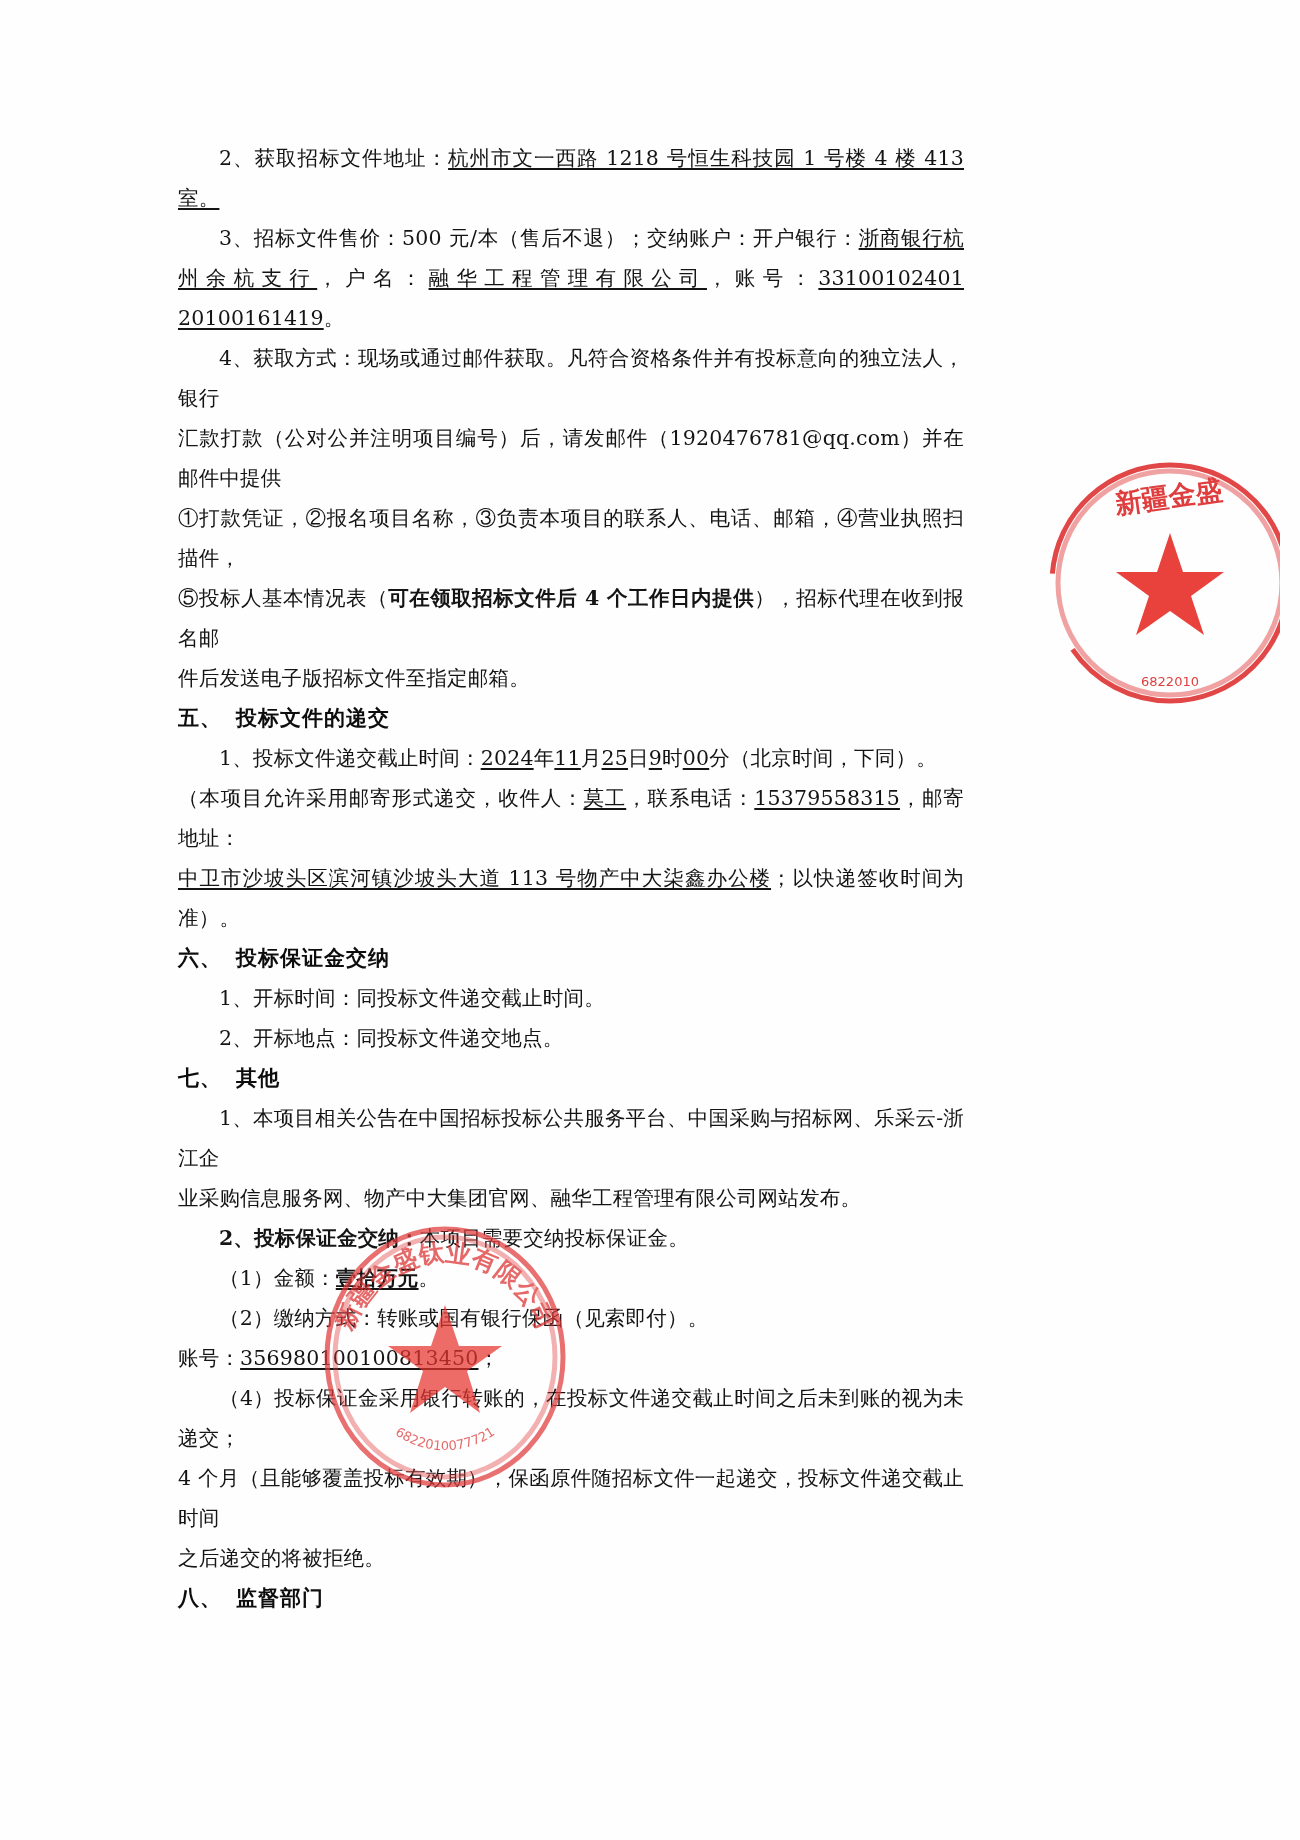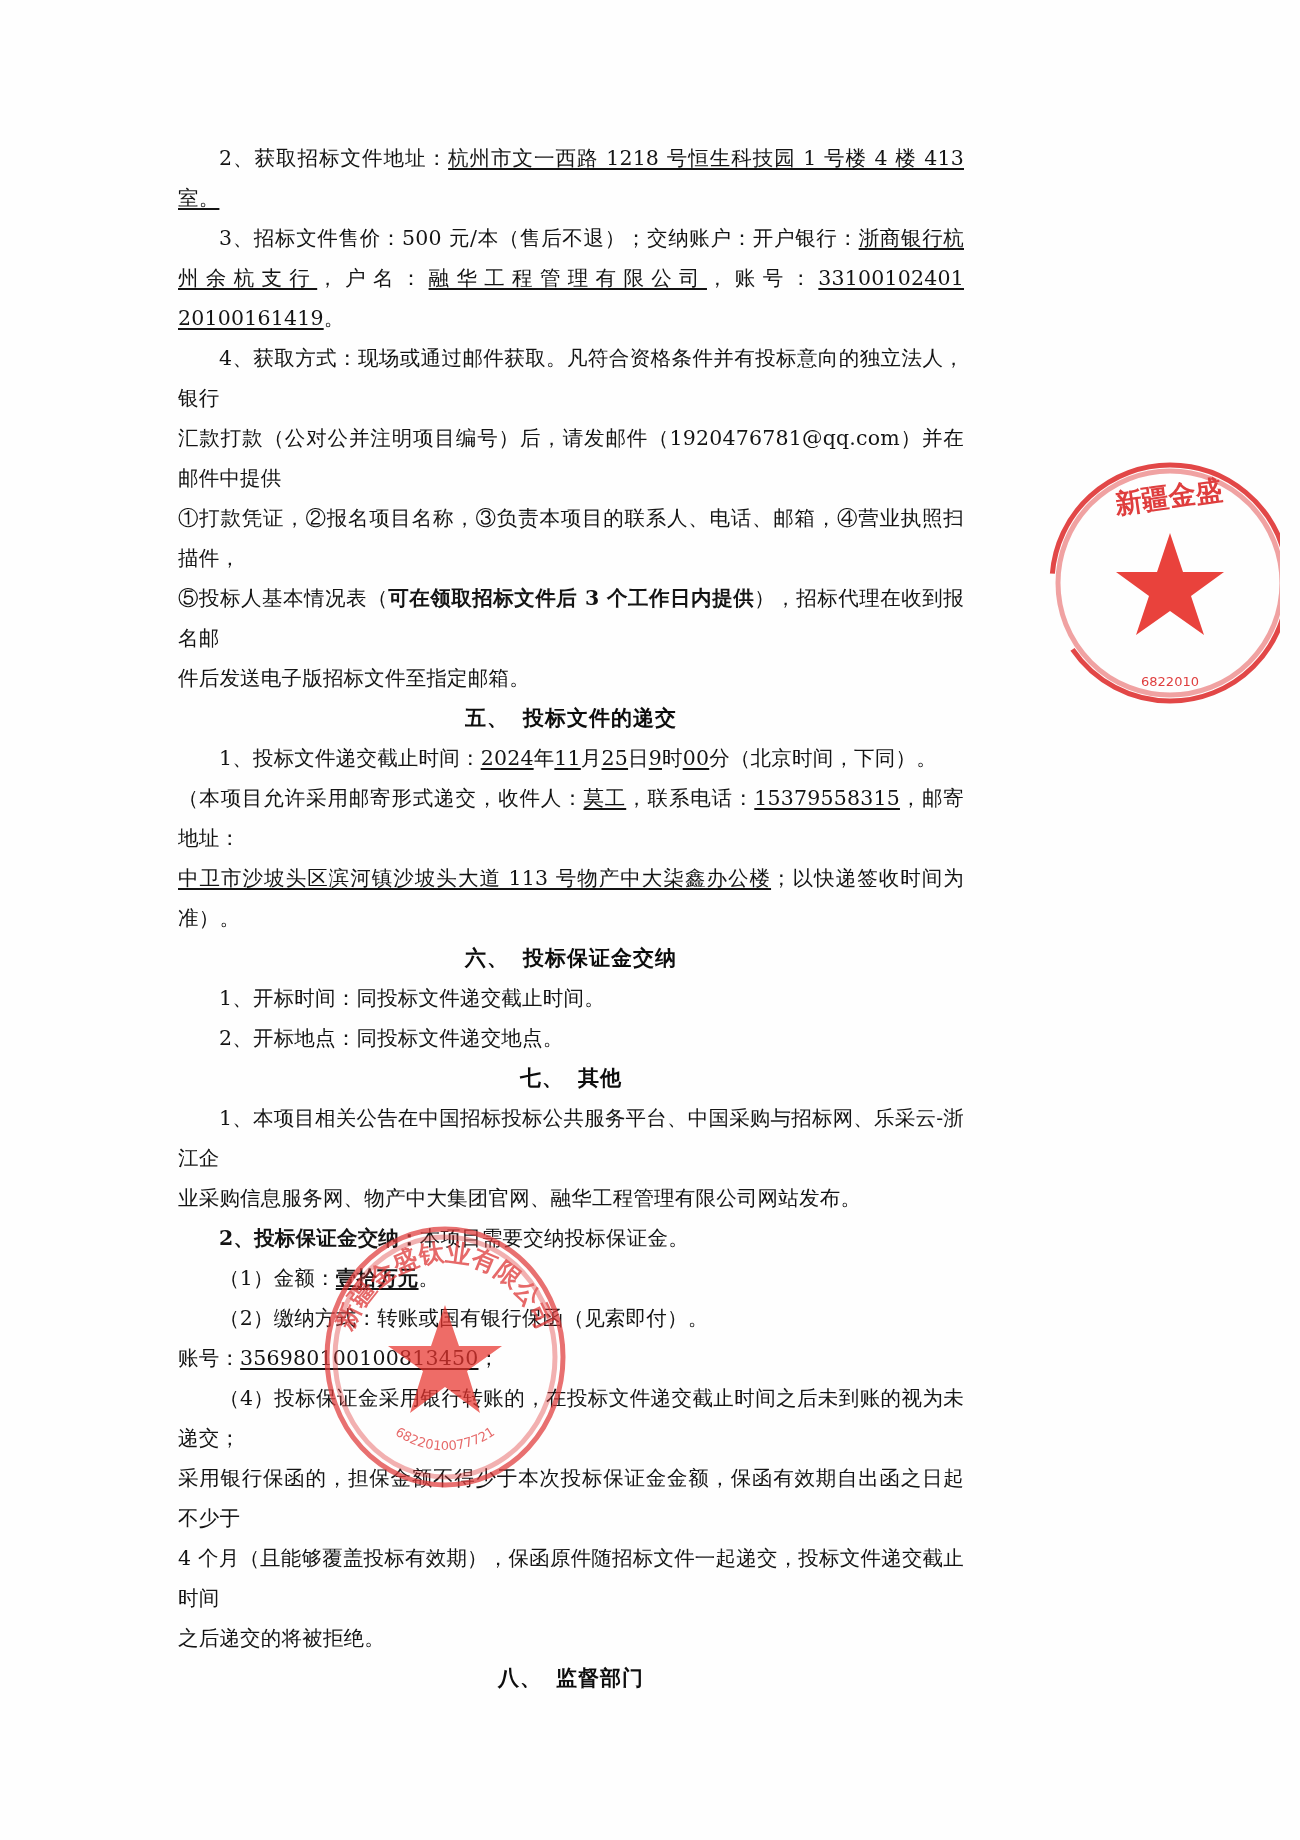--- a/index.html
+++ b/index.html
@@ -40,21 +40,20 @@
   }
   .indent { text-indent: 41px; }
 
   .heading {
     font-size: 21px;
     line-height: 40px;
     font-weight: bold;
     letter-spacing: 1px;
     color: #0d0d0d;
     margin: 0;
-    text-align: center;
   }
   .heading .num { margin-right: 14px; }
 
   .u { text-decoration: underline; text-underline-offset: 3px; }
   .b { font-weight: bold; }
 
   
   .seal {
     position: absolute;
     pointer-events: none;
@@ -88,21 +87,21 @@
 
   <div class="content">
 
     <p class="para indent"><span>2、获取招标文件地址：</span><span class="u">杭州市文一西路 1218 号恒生科技园 1 号楼 4 楼 413 室。</span></p>
 
     <p class="para indent"><span>3、招标文件售价：500 元/本（售后不退）；交纳账户：开户银行：</span><span class="u">浙商银行杭州余杭支行</span><span>，户名：</span><span class="u">融华工程管理有限公司</span><span>，账号：</span><span class="u">33100102401 20100161419</span><span>。</span></p>
 
     <p class="para indent"><span>4、获取方式：现场或通过邮件获取。凡符合资格条件并有投标意向的独立法人，银行</span></p>
     <p class="para"><span>汇款打款（公对公并注明项目编号）后，请发邮件（1920476781@qq.com）并在邮件中提供</span></p>
     <p class="para"><span>①打款凭证，②报名项目名称，③负责本项目的联系人、电话、邮箱，④营业执照扫描件，</span></p>
-    <p class="para"><span>⑤投标人基本情况表（</span><span class="b">可在领取招标文件后 3 个工作日内提供</span><span>），招标代理在收到报名邮</span></p>
+    <p class="para"><span>⑤投标人基本情况表（</span><span class="b">可在领取招标文件后 4 个工作日内提供</span><span>），招标代理在收到报名邮</span></p>
     <p class="para"><span>件后发送电子版招标文件至指定邮箱。</span></p>
 
     <p class="heading"><span class="num">五、</span><span>投标文件的递交</span></p>
 
     <p class="para indent"><span>1、投标文件递交截止时间：</span><span class="u">2024</span><span>年</span><span class="u">11</span><span>月</span><span class="u">25</span><span>日</span><span class="u">9</span><span>时</span><span class="u">00</span><span>分（北京时间，下同）。</span></p>
 
     <p class="para"><span>（本项目允许采用邮寄形式递交，收件人：</span><span class="u">莫工</span><span>，联系电话：</span><span class="u">15379558315</span><span>，邮寄地址：</span></p>
     <p class="para"><span class="u">中卫市沙坡头区滨河镇沙坡头大道 113 号物产中大柒鑫办公楼</span><span>；以快递签收时间为准）。</span></p>
 
     <p class="heading"><span class="num">六、</span><span>投标保证金交纳</span></p>
@@ -111,21 +110,20 @@
 
     <p class="heading"><span class="num">七、</span><span>其他</span></p>
     <p class="para indent"><span>1、本项目相关公告在中国招标投标公共服务平台、中国采购与招标网、乐采云-浙江企</span></p>
     <p class="para"><span>业采购信息服务网、物产中大集团官网、融华工程管理有限公司网站发布。</span></p>
     <p class="para indent"><span class="b">2、投标保证金交纳：</span><span>本项目需要交纳投标保证金。</span></p>
     <p class="para indent"><span>（1）金额：</span><span class="u b">壹拾万元</span><span>。</span></p>
     <p class="para indent"><span>（2）缴纳方式：转账或国有银行保函（见索即付）。</span></p>
     <p class="para"><span>账号：</span><span class="u">356980100100813450</span><span>；</span></p>
 
     <p class="para indent"><span>（4）投标保证金采用银行转账的，在投标文件递交截止时间之后未到账的视为未递交；</span></p>
-    <p class="para"><span>采用银行保函的，担保金额不得少于本次投标保证金金额，保函有效期自出函之日起不少于</span></p>
     <p class="para"><span>4 个月（且能够覆盖投标有效期），保函原件随招标文件一起递交，投标文件递交截止时间</span></p>
     <p class="para"><span>之后递交的将被拒绝。</span></p>
 
     <p class="heading"><span class="num">八、</span><span>监督部门</span></p>
 
   </div>
 
   <div class="seal" id="seal-top">
     <svg width="300" height="260" viewBox="0 0 300 260">
       <defs>

